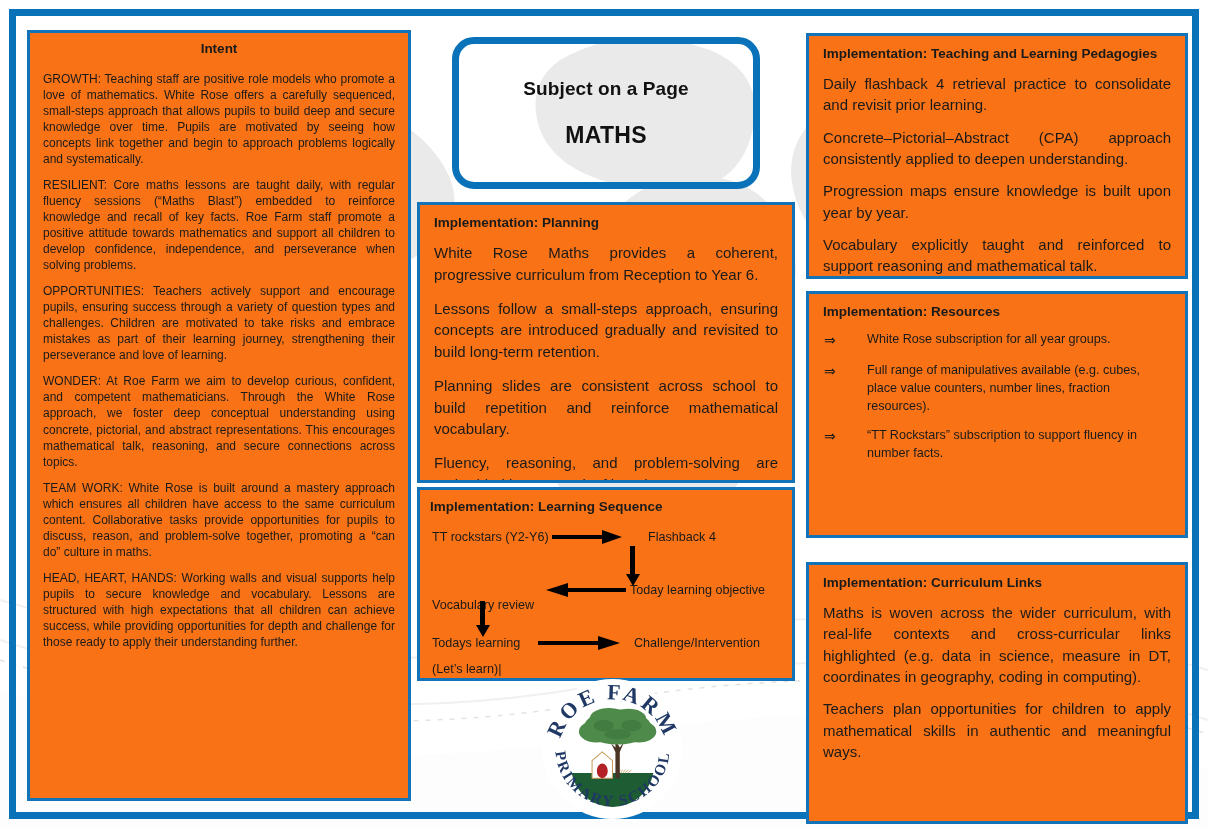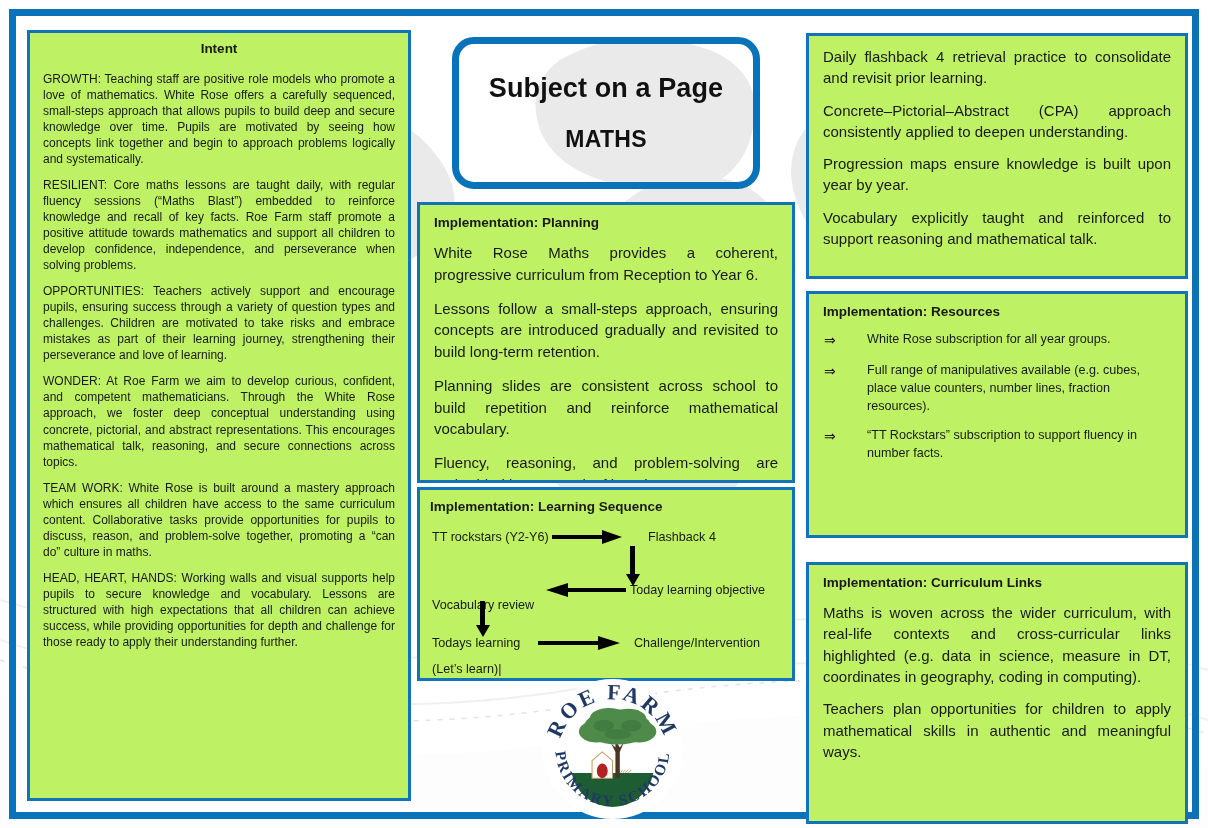--- a/index.html
+++ b/index.html
@@ -31,21 +31,21 @@
     left: 9px; top: 9px;
     width: 1190px; height: 810px;
     border: 7px solid #0a72b9;
     z-index: 2;
     pointer-events: none;
   }
 
   
   .card {
     position: absolute;
-    background: #bef264;
+    background: #f97316;
     border: 3px solid #1273b8;
     z-index: 3;
   }
   .card-inner {
     position: absolute;
     left: 0; top: 0; right: 0; bottom: 0;
     padding: 10px 14px 8px 14px;
     overflow: hidden;
   }
   .card-title {
@@ -83,21 +83,21 @@
     border: 7px solid #0a72b9;
     border-radius: 22px;
     background: transparent;
     z-index: 3;
     display: flex;
     flex-direction: column;
     align-items: center;
     justify-content: center;
   }
   #title-banner .t1 {
-    font-size: 27px;
+    font-size: 19px;
     font-weight: bold;
     color: #111111;
     margin-bottom: 22px;
     letter-spacing: 0.1px;
   }
   #title-banner .t2 {
     font-size: 23px;
     font-weight: bold;
     color: #111111;
     letter-spacing: 0.3px;
@@ -259,20 +259,21 @@
 
         <svg class="seq-arrow" id="arr-5" width="82" height="18" viewBox="0 0 82 18">
           <path d="M0 7 h60 v-5 l22 7 -22 7 v-5 H0 Z" fill="#000000"></path>
         </svg>
       </div>
     </div>
   </div>
 
   <div class="card" id="ped-card">
     <div class="card-inner">
+      <div class="card-title">Implementation: Teaching and Learning Pedagogies</div>
       <p class="body-p">Daily flashback 4 retrieval practice to consolidate and revisit prior learning.</p>
       <p class="body-p">Concrete–Pictorial–Abstract (CPA) approach consistently applied to deepen understanding.</p>
       <p class="body-p">Progression maps ensure knowledge is built upon year by year.</p>
       <p class="body-p">Vocabulary explicitly taught and reinforced to support reasoning and mathematical talk.</p>
     </div>
   </div>
 
   <div class="card" id="res-card">
     <div class="card-inner">
       <div class="card-title">Implementation: Resources</div>

